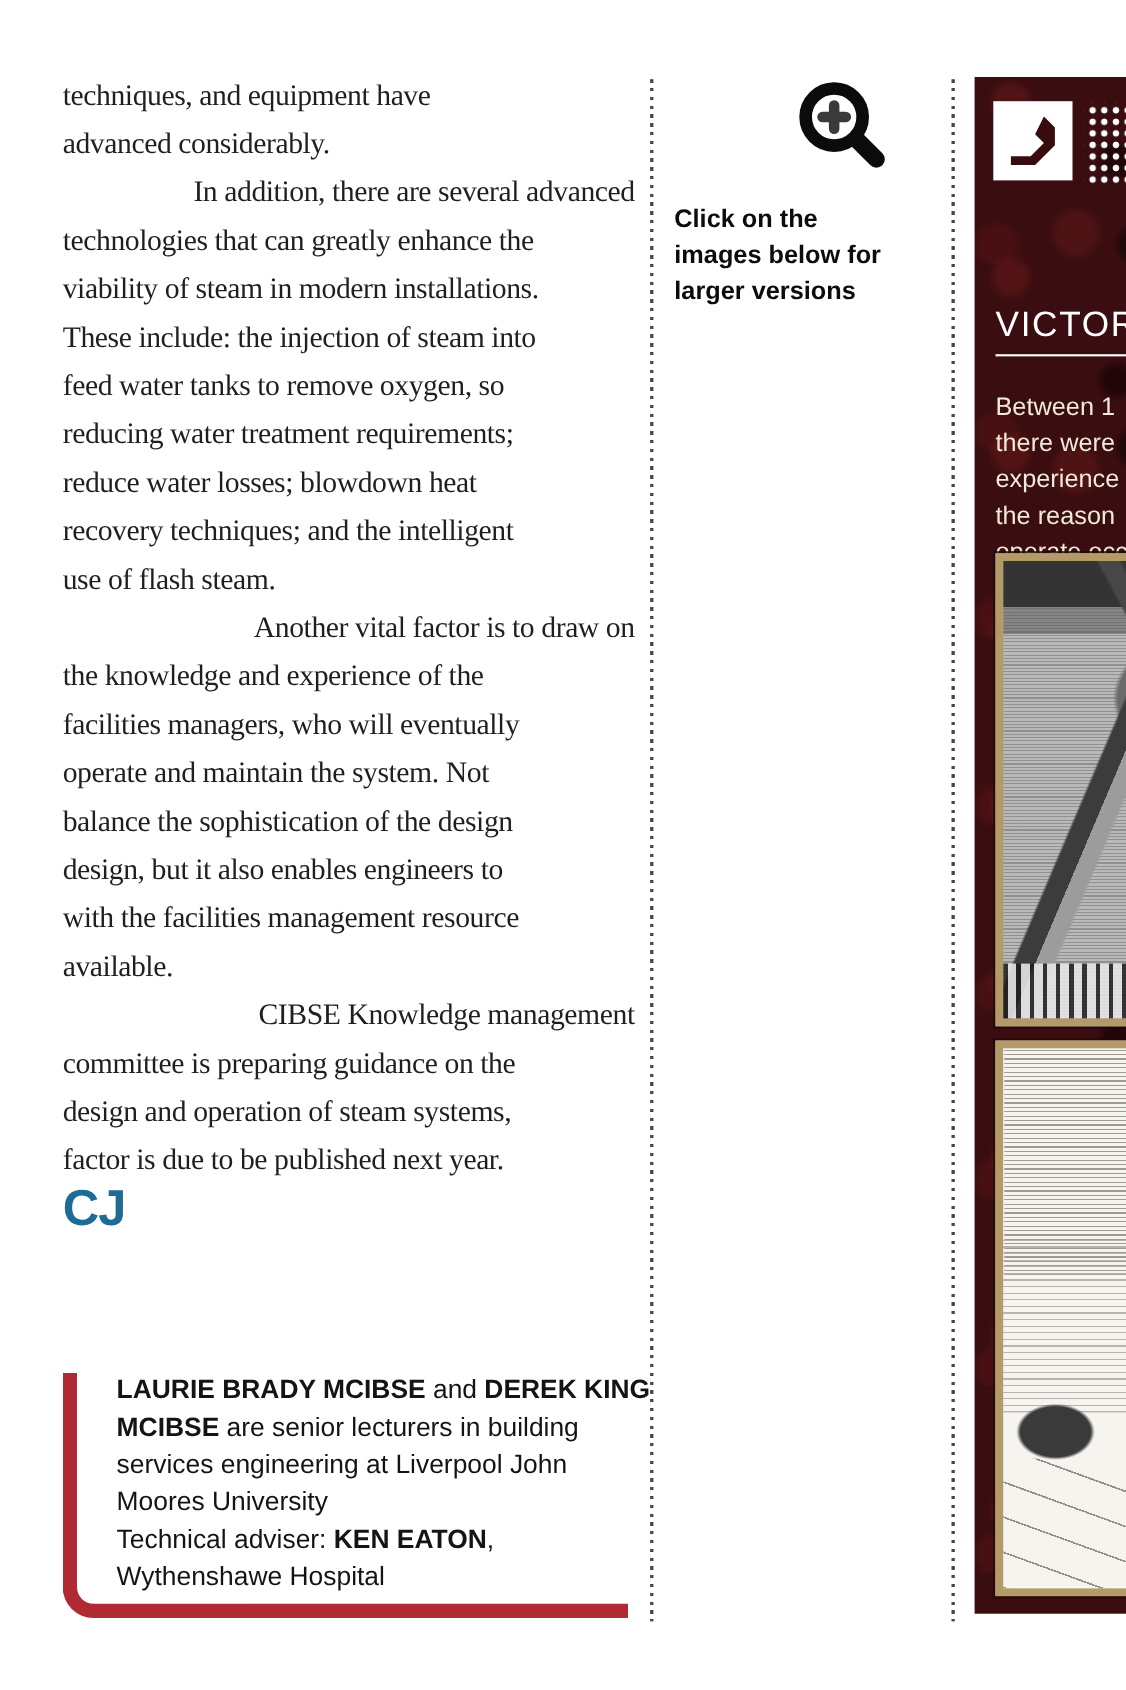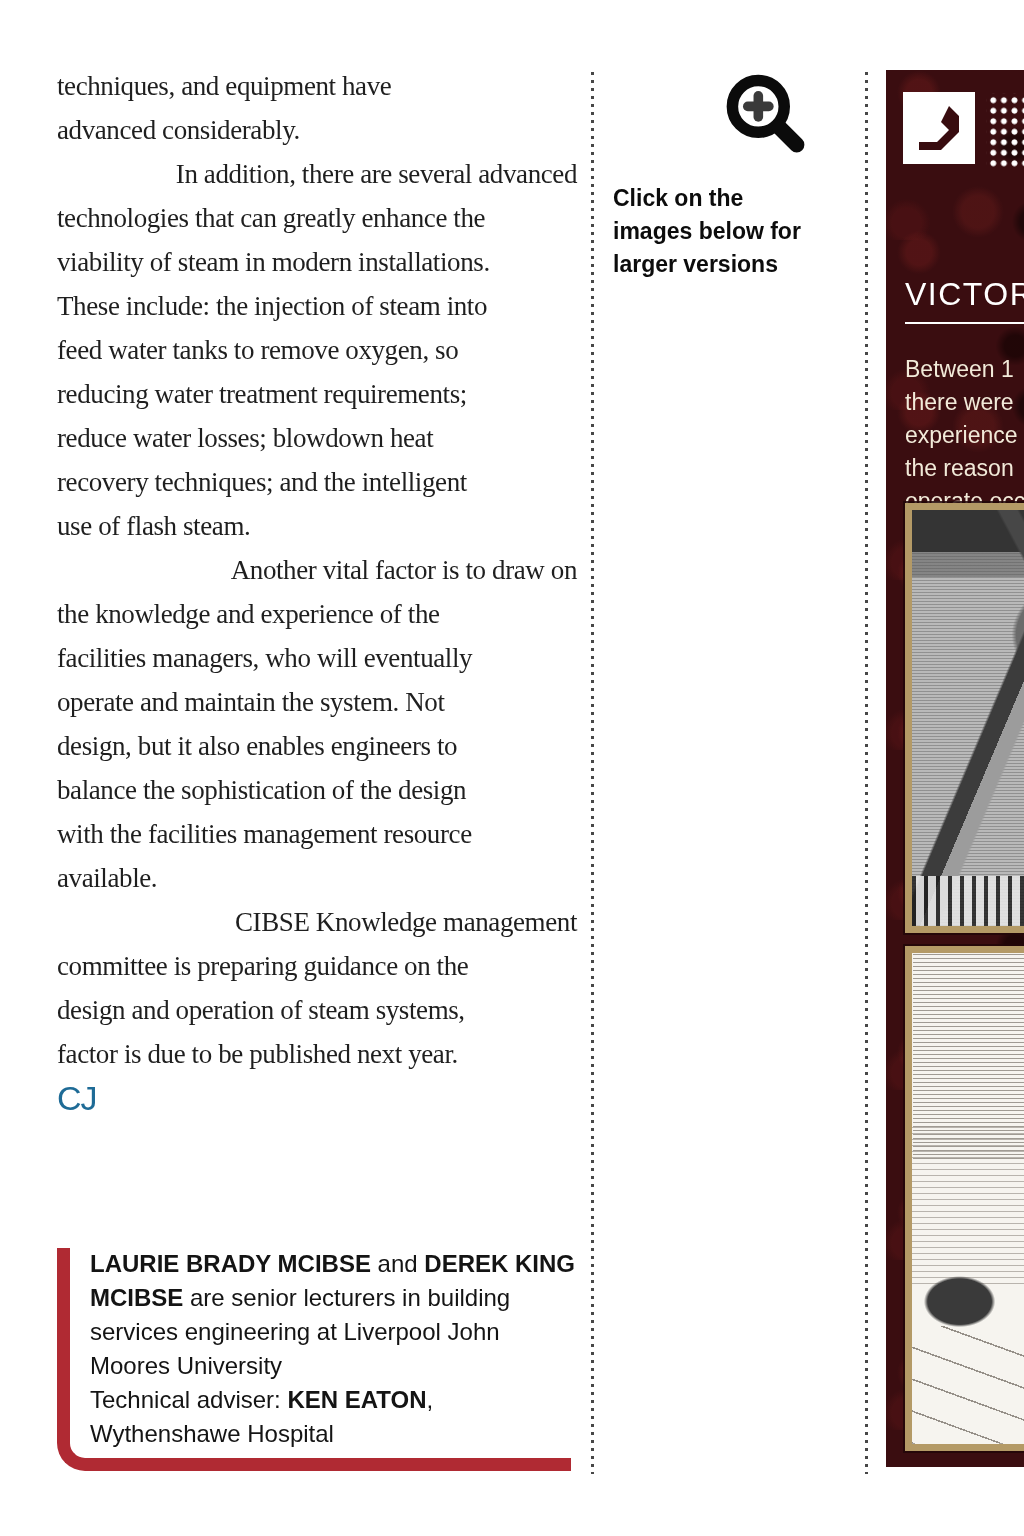--- a/index.html
+++ b/index.html
@@ -9,37 +9,37 @@
   }
   
   .article{
     position:absolute;left:57px;top:64px;width:520px;
     font-family:"Liberation Serif",serif;font-size:27px;line-height:44px;
     color:var(--ink,#1f1f1f);letter-spacing:-0.4px;
   }
   .a-line{white-space:nowrap;}
   .a-line.ind{padding-left:30px;text-align:right;}
   .end-mark{
-    font-family:"Liberation Sans",sans-serif;font-weight:normal;
-    font-size:34px;color:var(--cj-blue,#1e6b96);letter-spacing:-1px;
+    font-family:"Liberation Sans",sans-serif;font-weight:bold;
+    font-size:46px;color:var(--cj-blue,#1e6b96);letter-spacing:-1px;
     margin-top:2px;line-height:40px;
   }
   
   .bio-frame{
     position:absolute;left:57px;top:1248px;width:514px;height:223px;
     box-sizing:border-box;
     border-left:13px solid var(--bio-red,#b02a33);
     border-bottom:13px solid var(--bio-red,#b02a33);
     border-bottom-left-radius:28px;
   }
   .bio-text{
     position:absolute;left:90px;top:1247px;width:475px;
     font-size:24px;line-height:34px;color:#141414;
   }
-  .bio-line{white-space:nowrap;}
+  .bio-line{white-space:nowrap;margin-left:16px;}
   .bio-line .b{font-weight:bold;}
   
   .magnifier{position:absolute;left:718px;top:68px;width:96px;height:96px;}
   .zoom-note{
     position:absolute;left:613px;top:166px;width:250px;
     font-size:23px;font-weight:bold;line-height:33px;color:#0c0c0c;margin-top:16px;
   }
   .zoom-note div{white-space:nowrap;}
   
   .vsep{
@@ -126,22 +126,22 @@
       <div class="a-line">These include: the injection of steam into</div>
       <div class="a-line">feed water tanks to remove oxygen, so</div>
       <div class="a-line">reducing water treatment requirements;</div>
       <div class="a-line">reduce water losses; blowdown heat</div>
       <div class="a-line">recovery techniques; and the intelligent</div>
       <div class="a-line">use of flash steam.</div>
       <div class="a-line ind">Another vital factor is to draw on</div>
       <div class="a-line">the knowledge and experience of the</div>
       <div class="a-line">facilities managers, who will eventually</div>
       <div class="a-line">operate and maintain the system. Not</div>
+      <div class="a-line">balance the sophistication of the design</div>
       <div class="a-line">design, but it also enables engineers to</div>
-      <div class="a-line">balance the sophistication of the design</div>
       <div class="a-line">with the facilities management resource</div>
       <div class="a-line">available.</div>
       <div class="a-line ind">CIBSE Knowledge management</div>
       <div class="a-line">committee is preparing guidance on the</div>
       <div class="a-line">design and operation of steam systems,</div>
       <div class="a-line">factor is due to be published next year.</div>
     </div>
   <div class="end-mark">CJ</div>
 </div>
 

